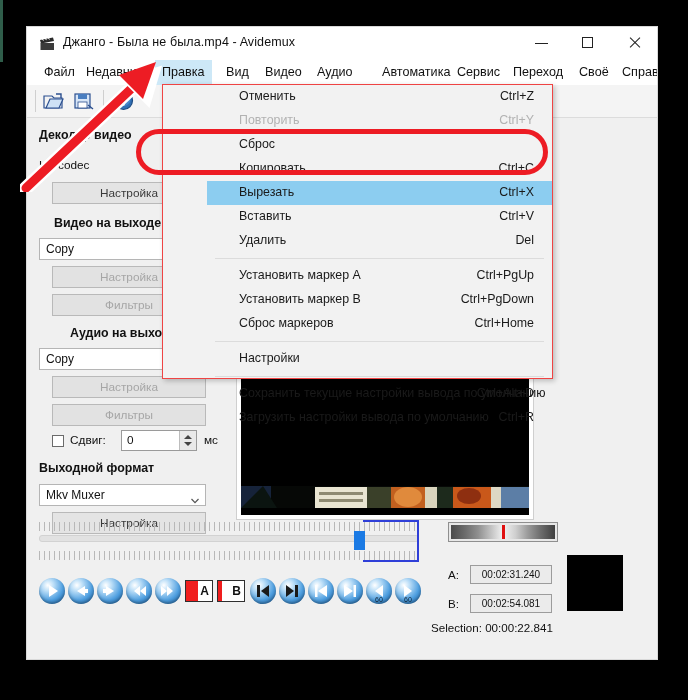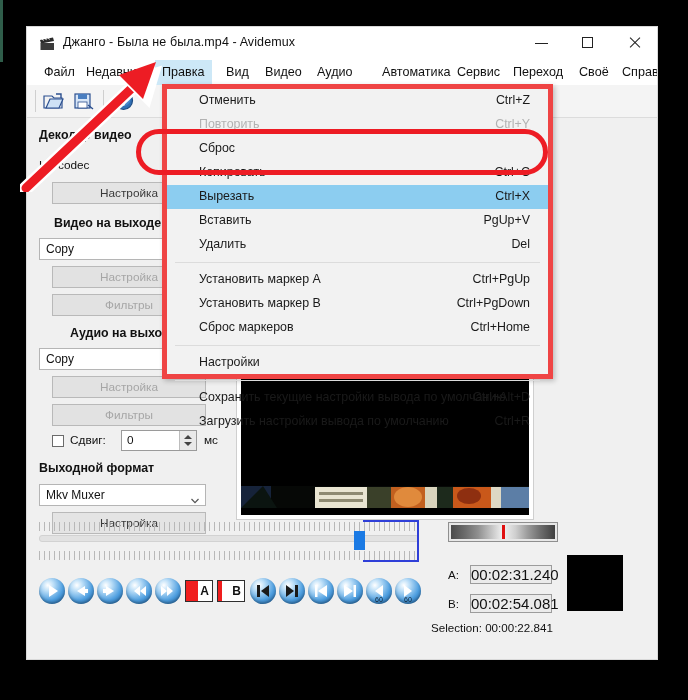--- a/index.html
+++ b/index.html
@@ -110,28 +110,29 @@
     background:radial-gradient(circle at 34% 28%,#ffffff 0%,#bfe0f8 22%,#4f9fe0 60%,#1c5f9e 100%);
     box-shadow:inset 0 -2px 3px rgba(0,0,0,.28);position:relative;}
   .orb svg{position:absolute;left:0;top:0;}
   .abbtn{width:28px;height:22px;border:1px solid #2f2f2f;background:#fff;position:relative;box-sizing:border-box;margin-top:2px;}
   .abbtn .half{position:absolute;top:0;bottom:0;}
   .abbtn .lbl{position:absolute;right:3px;top:2px;font-size:12px;font-weight:bold;color:#111;line-height:16px;}
 
   
   .mlabel{position:absolute;font-size:11.6px;color:#111;}
   .mfield{position:absolute;width:82px;height:19px;background:#ebebeb;border:1px solid #9c9c9c;box-sizing:border-box;
-     font-size:15px;color:#111;line-height:17px;text-align:center;}
+     font-size:10px;color:#111;line-height:17px;text-align:center;}
   #thumbbox{position:absolute;left:566px;top:560px;width:56px;height:56px;background:#000;}
 
   
   #popup{
     position:absolute;left:135px;top:57px;width:391px;height:295px;
-    background:#f2f2f2;border:5px solid #ef4444;box-sizing:border-box;
+    background:#f2f2f2;border:1px solid #ef4444;box-sizing:border-box;
     box-shadow:2px 2px 5px rgba(0,0,0,.22);
+    padding-left:44px;
   }
   .row{position:relative;height:24px;}
   .row .lab{position:absolute;left:32px;top:4px;font-size:12.4px;color:#1a1a1a;white-space:nowrap;}
   .row .acc{position:absolute;right:18px;top:4px;font-size:12.4px;color:#1a1a1a;white-space:nowrap;}
   .row.disabled .lab,.row.disabled .acc{color:#b2b2b2;}
   .row.sel{background:#8ccdf0;}
   .msep{height:1px;background:#dcdcdc;margin:5px 8px;}
 
   
   #redoval{
@@ -432,21 +433,21 @@
         <div class="row">
           <span class="lab">Копировать</span>
           <span class="acc">Ctrl+C</span>
         </div>
         <div class="row sel">
           <span class="lab">Вырезать</span>
           <span class="acc">Ctrl+X</span>
         </div>
         <div class="row">
           <span class="lab">Вставить</span>
-          <span class="acc">PgUp+V</span>
+          <span class="acc">Ctrl+V</span>
         </div>
         <div class="row">
           <span class="lab">Удалить</span>
           <span class="acc">Del</span>
         </div>
         <div class="msep"></div>
         <div class="row">
           <span class="lab">Установить маркер A</span>
           <span class="acc">Ctrl+PgUp</span>
         </div>

